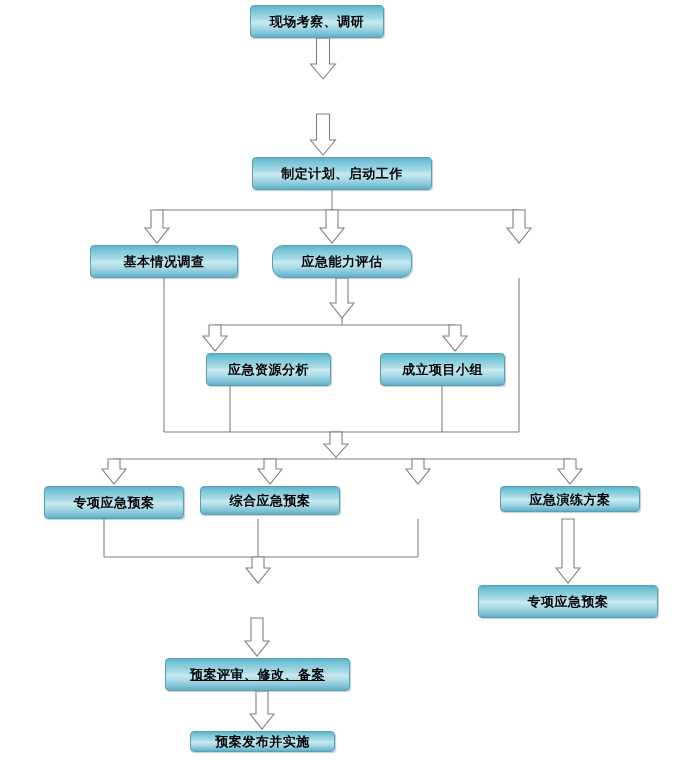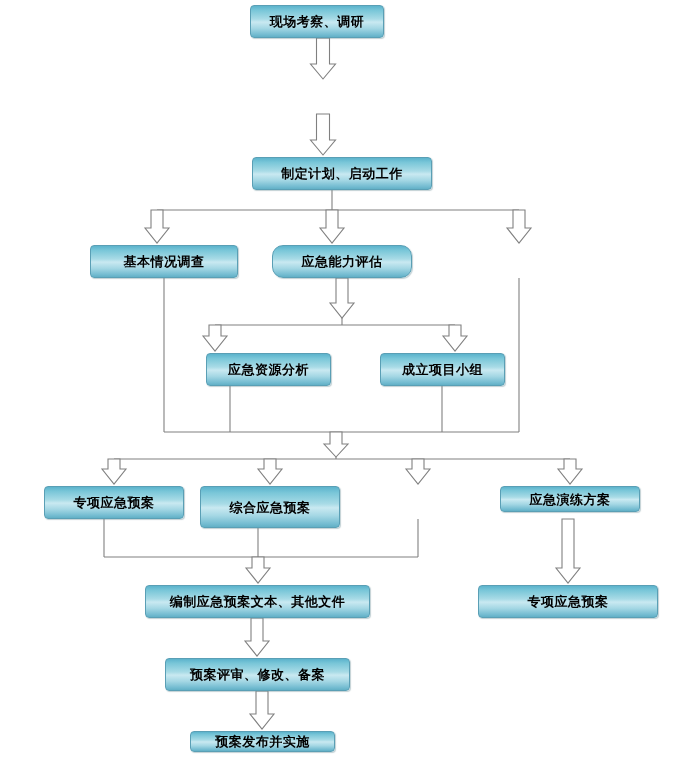--- a/index.html
+++ b/index.html
@@ -133,20 +133,19 @@
     </g>
   </svg>
 
   <div class="node" style="left: 250px; top: 5px; width: 134px; height: 33px;">现场考察、调研</div>
   <div class="node" style="left: 252px; top: 157px; width: 180px; height: 33px;">制定计划、启动工作</div>
   <div class="node" style="left: 90px; top: 245px; width: 148px; height: 33px;">基本情况调查</div>
   <div class="node" style="left: 272px; top: 245px; width: 140px; height: 33px; border-radius: 11px;">应急能力评估</div>
   <div class="node" style="left: 168px; top: 353px; width: 125px; height: 33px; margin-left: 38px;">应急资源分析</div>
   <div class="node" style="left: 380px; top: 353px; width: 125px; height: 33px;">成立项目小组</div>
   <div class="node" style="left: 44px; top: 486px; width: 140px; height: 33px;">专项应急预案</div>
-  <div class="node" style="left: 200px; top: 486px; width: 140px; height: 42px;">综合应急预案</div>
+  <div class="node" style="left: 200px; top: 486px; width: 140px; height: 29px;">综合应急预案</div>
   <div class="node" style="left: 500px; top: 486px; width: 140px; height: 26px;">应急演练方案</div>
-  <div class="node" style="left: 145px; top: 585px; width: 225px; height: 33px;">编制应急预案文本、其他文件</div>
   <div class="node" style="left: 478px; top: 585px; width: 180px; height: 33px;">专项应急预案</div>
-  <div class="node" style="left: 165px; top: 658px; width: 185px; height: 33px;">预案评审、修改、备案</div>
+  <div class="node" style="left: 165px; top: 658px; width: 185px; height: 33px; text-decoration: underline;">预案评审、修改、备案</div>
   <div class="node" style="left: 190px; top: 731px; width: 145px; height: 21px;">预案发布并实施</div>
 
 </div>
 
 </body></html>

